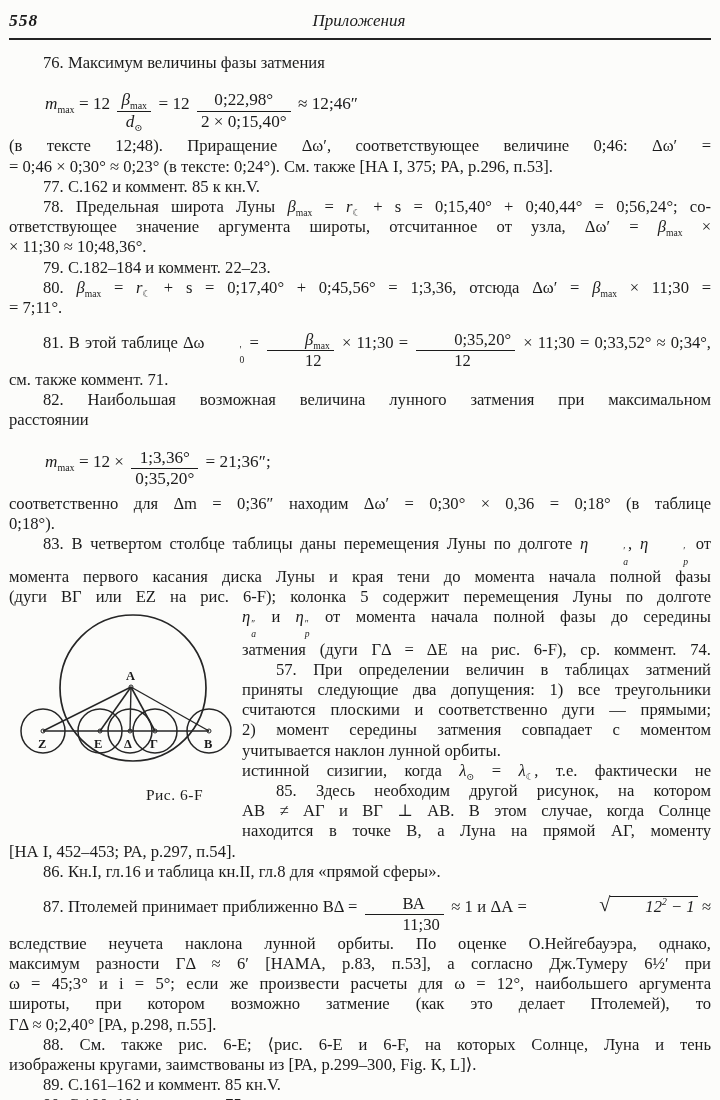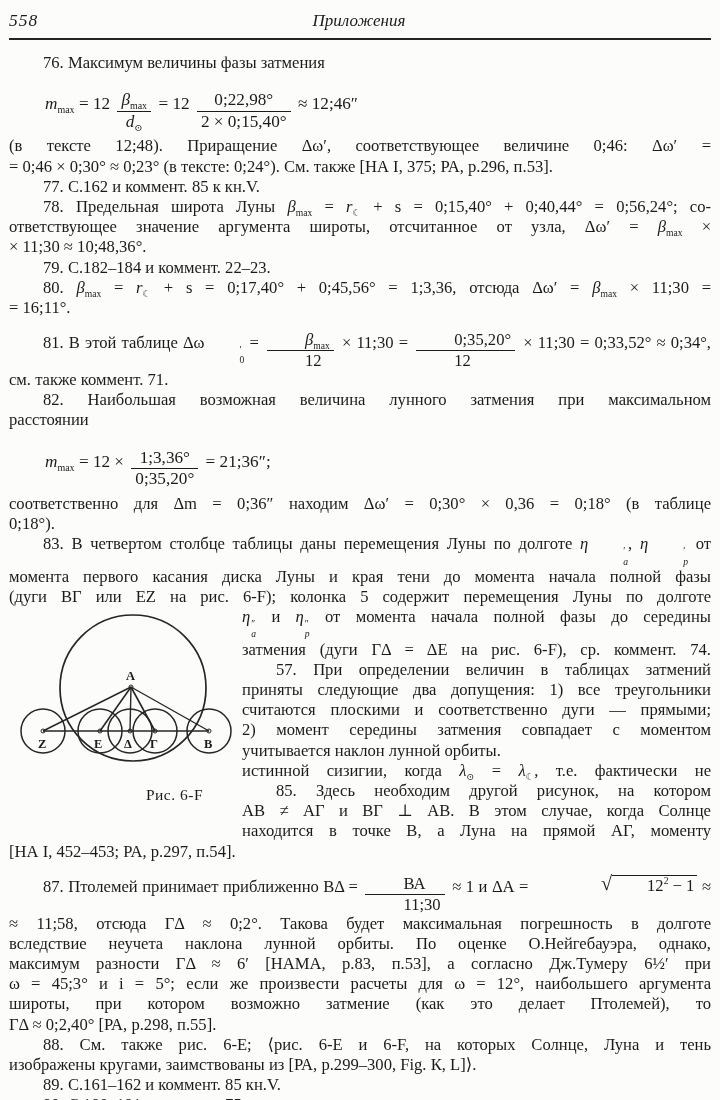--- a/index.html
+++ b/index.html
@@ -3,38 +3,38 @@
 <meta charset="utf-8">
 <style>
   html,body{margin:0;padding:0;}
   body{
     width:720px;height:1100px;background:#fcfcfa;color:#1b1b1b;
     font-family:"Liberation Serif","DejaVu Serif","DejaVu Sans",serif;
     -webkit-font-smoothing:antialiased;
   }
   .page{box-sizing:border-box;width:720px;height:1100px;padding:10px 9px 0 9px;overflow:hidden;}
   .hdr{position:relative;height:24px;}
-  .pgno{font-style:italic;font-weight:normal;font-size:17.5px;letter-spacing:1px;}
+  .pgno{font-style:italic;font-weight:bold;font-size:17.5px;letter-spacing:1px;}
   .runttl{position:absolute;left:0;right:2px;top:1px;text-align:center;font-style:italic;font-size:17px;}
   .rule{border-top:2.6px solid #242424;margin:4px 0 13px 0;height:0;}
   .ln{font-size:16.6px;line-height:20.2px;text-align:justify;text-align-last:justify;}
   .ln.end{text-align-last:left;}
   .ind{text-indent:34px;}
   sub.sb{font-size:0.58em;line-height:0;}
   sup.sp{font-size:0.58em;line-height:0;}
   .v{font-style:italic;}
   .frac{display:inline-block;vertical-align:middle;text-align:center;line-height:1.08;margin:0 3px;}
   .frac>.num{display:block;border-bottom:1.4px solid #1b1b1b;padding:0 4px 1px 4px;margin-top:13px;}
   .frac>.den{display:block;padding:1px 4px 0 4px;}
   .ss{display:inline-flex;flex-direction:column;align-items:flex-start;font-size:0.58em;line-height:1.05;vertical-align:-0.55em;margin-left:1px;}
   .ss .ssb{font-style:italic;}
   .formula{font-size:17.2px;margin:5px 0 5px 36px;text-align:left;white-space:nowrap;}
   .sqrt{display:inline-block;white-space:nowrap;}
   .sqrt .rsign{display:inline-block;font-size:1.22em;transform:translateY(-1px);}
-  .sqrt .rbody{display:inline-block;border-top:1.4px solid #1b1b1b;padding:0 3px 0 1px;}
+  .sqrt .rbody{display:inline-block;border-top:1.4px solid #1b1b1b;padding:0 3px 0 1px;font-style:italic;}
   .figwrap{float:left;width:224px;height:219px;margin:2px 9px 0 0;}
   .figcap{font-size:15.5px;text-align:right;padding-right:30px;margin-top:1px;letter-spacing:0.5px;}
   svg .geo{stroke:#262626;fill:none;}
   svg text{font-family:"Liberation Serif","DejaVu Serif",serif;font-weight:bold;font-size:12.5px;fill:#1b1b1b;}
 </style>
 </head>
 <body>
 
 <div class="page">
 
@@ -53,21 +53,21 @@
 
   <div class="ln ind end">77. С.162 и коммент. 85 к кн.V.</div>
 
   <div class="ln ind"><span>78. Предельная широта Луны </span><i class="v">β</i><sub class="sb">max</sub><span> = </span><i class="v">r</i><sub class="sb">☾</sub><span> + s = 0;15,40° + 0;40,44° = 0;56,24°; со-</span></div>
   <div class="ln"><span>ответствующее значение аргумента широты, отсчитанное от узла, Δω′ = </span><i class="v">β</i><sub class="sb">max</sub><span> ×</span></div>
   <div class="ln end">× 11;30 ≈ 10;48,36°.</div>
 
   <div class="ln ind end">79. С.182–184 и коммент. 22–23.</div>
 
   <div class="ln ind"><span>80. </span><i class="v">β</i><sub class="sb">max</sub><span> = </span><i class="v">r</i><sub class="sb">☾</sub><span> + s = 0;17,40° + 0;45,56° = 1;3,36, отсюда Δω′ = </span><i class="v">β</i><sub class="sb">max</sub><span> × 11;30 =</span></div>
-  <div class="ln end">= 16;11°.</div>
+  <div class="ln end">= 7;11°.</div>
 
   <div class="ln ind"><span>81. В этой таблице Δω</span><span class="ss">
         <span class="sst">′</span>
         <span>0</span>
       </span><span> = </span><span class="frac"><span class="num"><i class="v">β</i><sub class="sb">max</sub></span><span class="den">12</span></span><span> × 11;30 = </span><span class="frac"><span class="num">0;35,20°</span><span class="den">12</span></span><span> × 11;30 = 0;33,52° ≈ 0;34°,</span></div>
   <div class="ln end">см. также коммент. 71.</div>
 
   <div class="ln ind">82. Наибольшая возможная величина лунного затмения при максимальном</div>
   <div class="ln end">расстоянии</div>
 
@@ -130,23 +130,23 @@
   <div class="ln">считаются плоскими и соответственно дуги — прямыми;</div>
   <div class="ln">2) момент середины затмения совпадает с моментом</div>
   <div class="ln end">учитывается наклон лунной орбиты.</div>
   <div class="ln"><span>истинной сизигии, когда </span><i class="v">λ</i><sub class="sb">⊙</sub><span> = </span><i class="v">λ</i><sub class="sb">☾</sub><span>, т.е. фактически не</span></div>
 
   <div class="ln ind">85. Здесь необходим другой рисунок, на котором</div>
   <div class="ln">АВ ≠ АГ и ВГ ⊥ АВ. В этом случае, когда Солнце</div>
   <div class="ln">находится в точке В, а Луна на прямой АГ, моменту</div>
   <div class="ln end">[НА I, 452–453; РА, р.297, п.54].</div>
 
+  <div class="ln ind end">86. Кн.I, гл.16 и таблица кн.II, гл.8 для «прямой сферы».</div>
 
   <div class="ln ind"><span>87. Птолемей принимает приближенно ВΔ = </span><span class="frac"><span class="num">ВА</span><span class="den">11;30</span></span><span> ≈ 1 и ΔА = </span><span class="sqrt"><span class="rsign">√</span><span class="rbody"><span>12</span><sup class="sp">2</sup><span> − 1</span></span></span><span> ≈</span></div>
-  <div class="ln">≈ 11;58, отсюда ГΔ ≈ 0;2°. Такова будет максимальная погрешность в долготе</div>
   <div class="ln">вследствие неучета наклона лунной орбиты. По оценке О.Нейгебауэра, однако,</div>
   <div class="ln">максимум разности ГΔ ≈ 6′ [НАМА, р.83, п.53], а согласно Дж.Тумеру 6½′ при</div>
   <div class="ln">ω = 45;3° и i = 5°; если же произвести расчеты для ω = 12°, наибольшего аргумента</div>
   <div class="ln">широты, при котором возможно затмение (как это делает Птолемей), то</div>
   <div class="ln end">ГΔ ≈ 0;2,40° [РА, р.298, п.55].</div>
 
   <div class="ln ind">88. См. также рис. 6-Е; ⟨рис. 6-Е и 6-F, на которых Солнце, Луна и тень</div>
   <div class="ln end">изображены кругами, заимствованы из [РА, р.299–300, Fig. К, L]⟩.</div>
 
   <div class="ln ind end">89. С.161–162 и коммент. 85 кн.V.</div>

